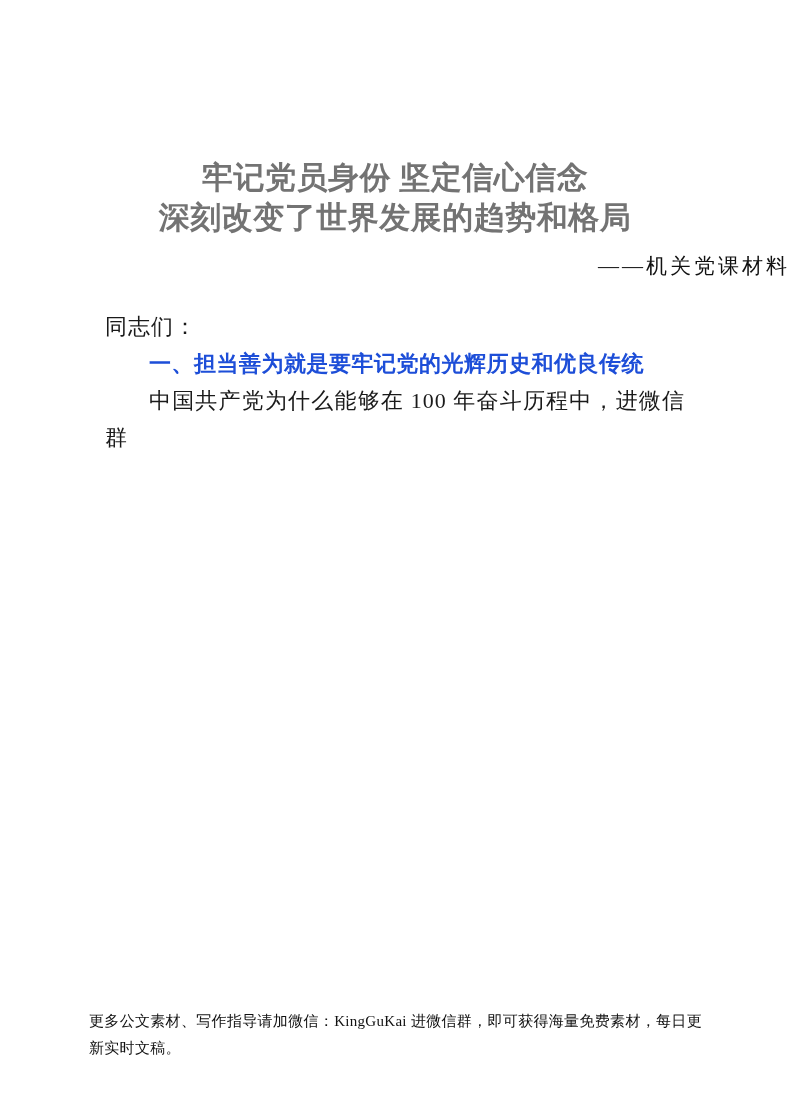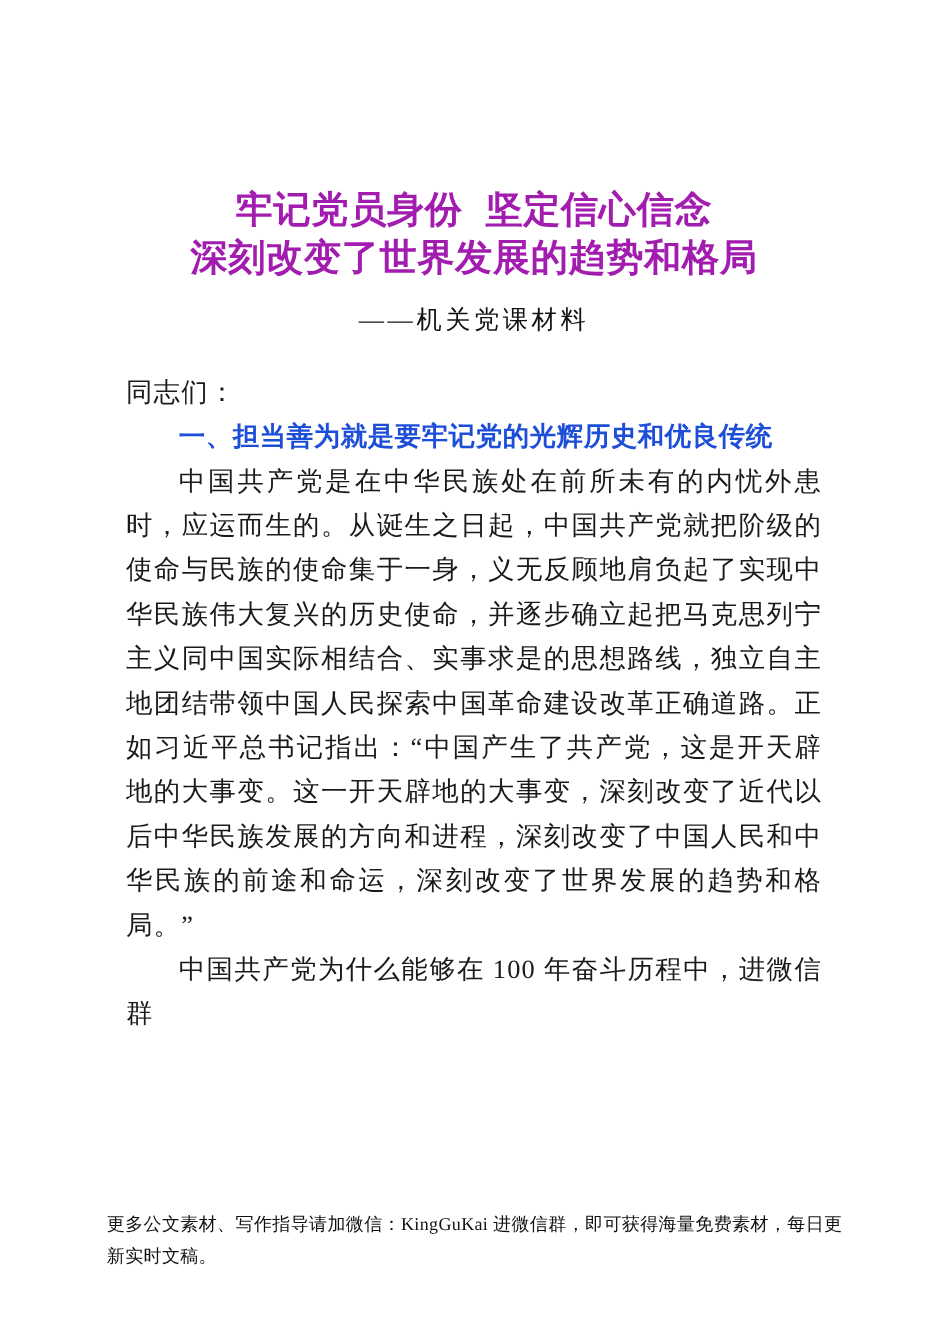--- a/index.html
+++ b/index.html
@@ -18,30 +18,30 @@
   .page {
     position: absolute;
     left: 0; top: 0;
     width: 790px;
     height: 1118px;
     background: #ffffff;
   }
   .doc-title {
     margin: 158px 95px 0 95px;
     text-align: center;
-    font-family: Liberation Mono, monospace;
+    font-family: Liberation Serif, serif;
     font-weight: 700;
     font-size: 31px;
     line-height: 40px;
-    color: #a21caf;
+    color: #737373;
     letter-spacing: 0.5px;
   }
   .doc-subtitle {
     margin-top: 13px;
-    text-align: center;
+    text-align: right;
     font-size: 21px;
     line-height: 30px;
     letter-spacing: 3px;
     color: #111111;
     font-family: "Liberation Serif", "DejaVu Serif", serif;
   }
   .doc-body {
     margin: 27px 105px 0 105px;
     font-size: 22px;
     line-height: 37px;
@@ -80,19 +80,18 @@
   <div class="doc-title">
     <div>牢记党员身份 坚定信心信念</div>
     <div>深刻改变了世界发展的趋势和格局</div>
   </div>
 
   <div class="doc-subtitle">——机关党课材料</div>
 
   <div class="doc-body">
       <div class="block salutation">同志们：</div>
       <div class="block heading">一、担当善为就是要牢记党的光辉历史和优良传统</div>
-      <div class="block paragraph">中国共产党是在中华民族处在前所未有的内忧外患时，应运而生的。从诞生之日起，中国共产党就把阶级的使命与民族的使命集于一身，义无反顾地肩负起了实现中华民族伟大复兴的历史使命，并逐步确立起把马克思列宁主义同中国实际相结合、实事求是的思想路线，独立自主地团结带领中国人民探索中国革命建设改革正确道路。正如习近平总书记指出：“中国产生了共产党，这是开天辟地的大事变。这一开天辟地的大事变，深刻改变了近代以后中华民族发展的方向和进程，深刻改变了中国人民和中华民族的前途和命运，深刻改变了世界发展的趋势和格局。”</div>
       <div class="block paragraph">中国共产党为什么能够在 100 年奋斗历程中，进微信群</div>
     </div>
 
   <div class="doc-footer">更多公文素材、写作指导请加微信：KingGuKai 进微信群，即可获得海量免费素材，每日更新实时文稿。</div>
 
 </div>
 
 </body></html>

